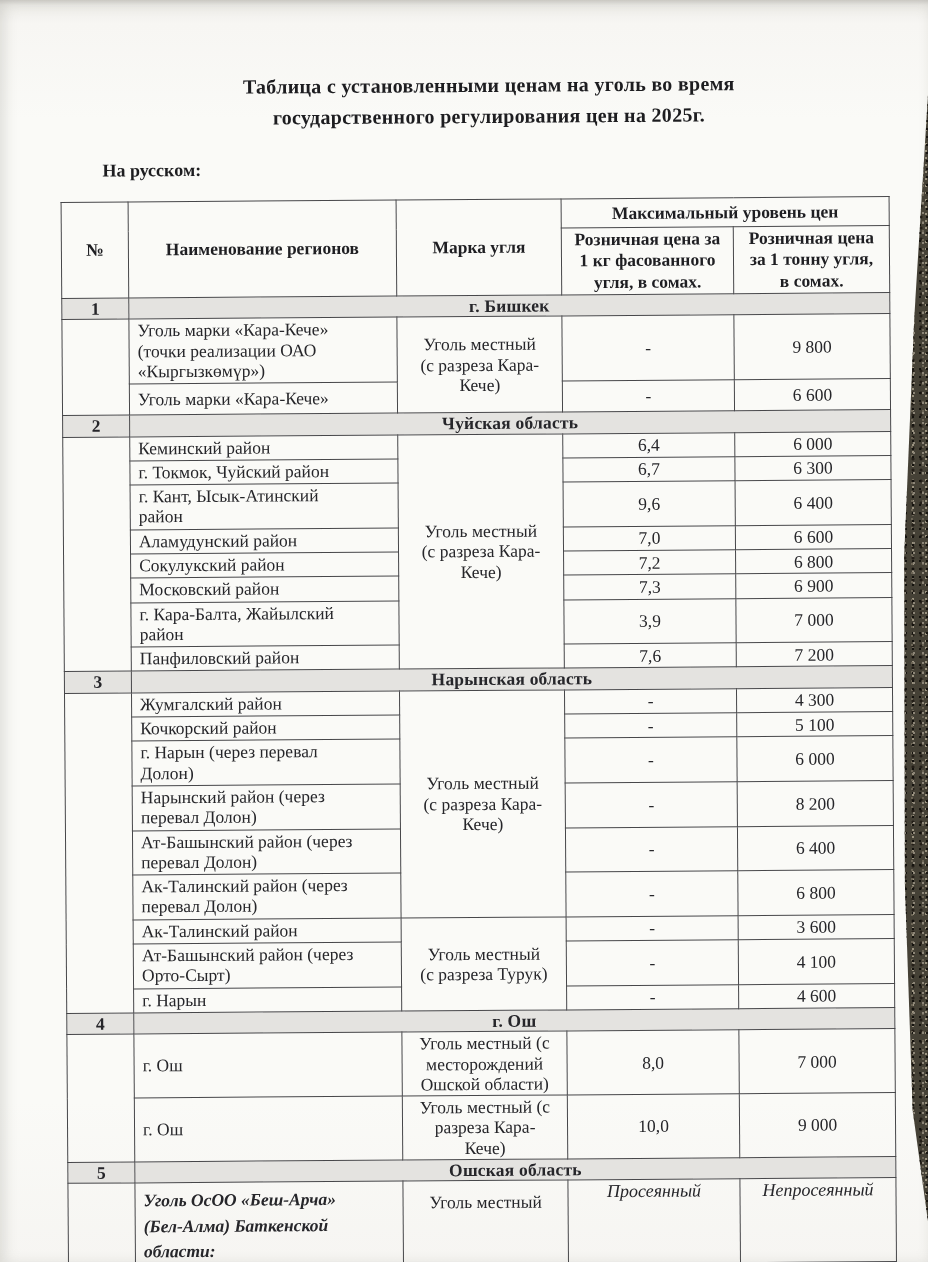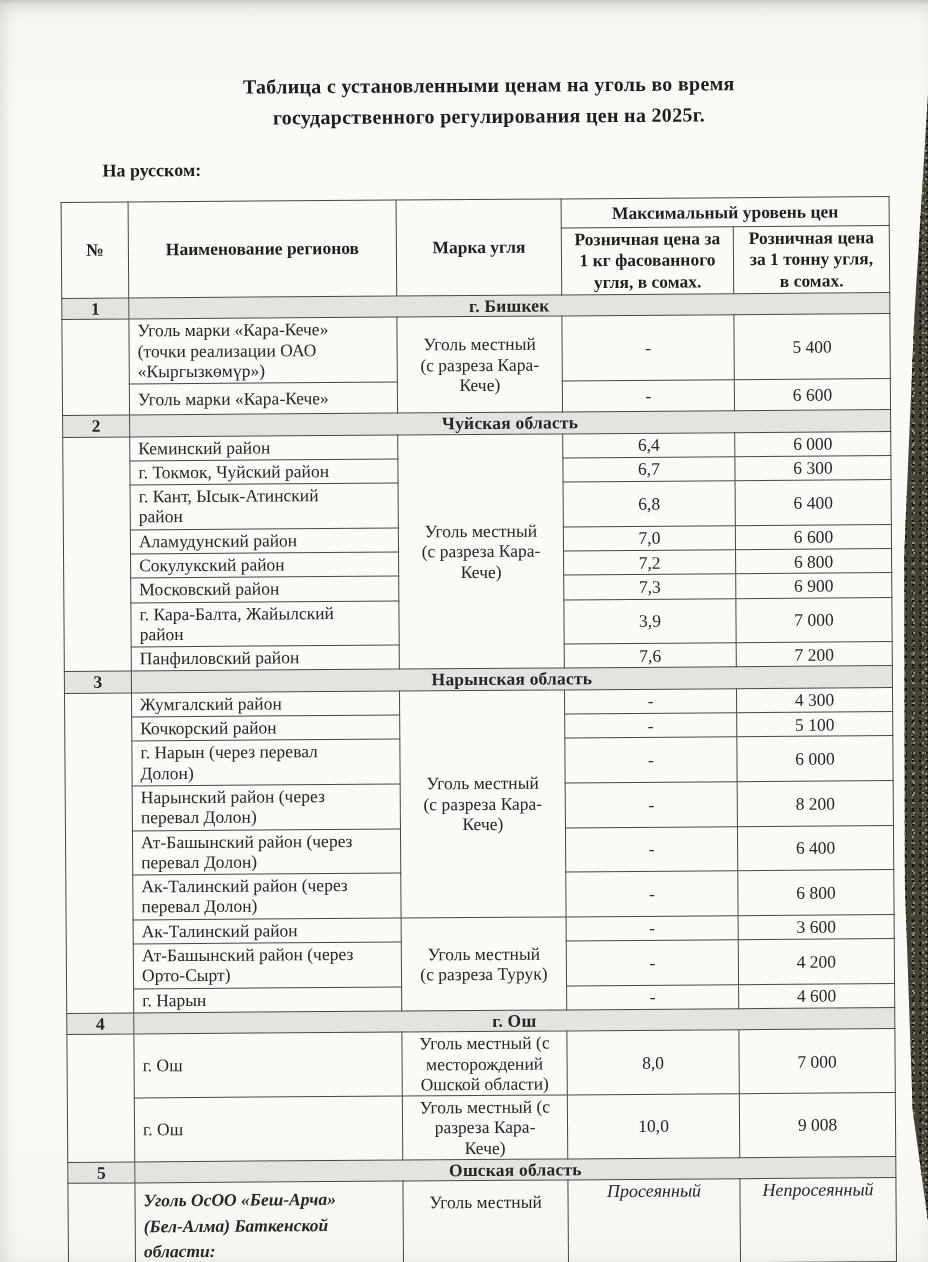--- a/index.html
+++ b/index.html
@@ -115,21 +115,21 @@
     </tr>
     <tr>
       <td class="numcol" rowspan="2"></td>
       <td class="region">Уголь марки «Кара-Кече»
 (точки реализации ОАО
 «Кыргызкөмүр»)</td>
       <td class="brand" rowspan="2">Уголь местный
 (с разреза Кара-
 Кече)</td>
       <td class="kg">-</td>
-      <td class="ton">5 400</td>
+      <td class="ton">9 800</td>
     </tr>
     <tr class="r27">
       <td class="region">Уголь марки «Кара-Кече»</td>
       <td class="kg">-</td>
       <td class="ton">6 600</td>
     </tr>
 
     <tr class="band">
       <td class="band-num">2</td>
       <td colspan="4" class="band-title">Чуйская область</td>
@@ -144,21 +144,21 @@
       <td class="ton">6 000</td>
     </tr>
     <tr>
       <td class="region">г. Токмок, Чуйский район</td>
       <td class="kg">6,7</td>
       <td class="ton">6 300</td>
     </tr>
     <tr>
       <td class="region">г. Кант, Ысык-Атинский
 район</td>
-      <td class="kg">6,8</td>
+      <td class="kg">9,6</td>
       <td class="ton">6 400</td>
     </tr>
     <tr>
       <td class="region">Аламудунский район</td>
       <td class="kg">7,0</td>
       <td class="ton">6 600</td>
     </tr>
     <tr>
       <td class="region">Сокулукский район</td>
       <td class="kg">7,2</td>
@@ -227,21 +227,21 @@
       <td class="region">Ак-Талинский район</td>
       <td class="brand" rowspan="3">Уголь местный
 (с разреза Турук)</td>
       <td class="kg">-</td>
       <td class="ton">3 600</td>
     </tr>
     <tr>
       <td class="region">Ат-Башынский район (через
 Орто-Сырт)</td>
       <td class="kg">-</td>
-      <td class="ton">4 200</td>
+      <td class="ton">4 100</td>
     </tr>
     <tr>
       <td class="region">г. Нарын</td>
       <td class="kg">-</td>
       <td class="ton">4 600</td>
     </tr>
 
     <tr class="band">
       <td class="band-num">4</td>
       <td colspan="4" class="band-title">г. Ош</td>
@@ -254,21 +254,21 @@
 Ошской области)</td>
       <td class="kg">8,0</td>
       <td class="ton">7 000</td>
     </tr>
     <tr>
       <td class="region">г. Ош</td>
       <td class="brand">Уголь местный (с
 разреза Кара-
 Кече)</td>
       <td class="kg">10,0</td>
-      <td class="ton">9 008</td>
+      <td class="ton">9 000</td>
     </tr>
 
     <tr class="band">
       <td class="band-num">5</td>
       <td colspan="4" class="band-title">Ошская область</td>
     </tr>
     <tr class="last">
       <td class="numcol no-bottom"></td>
       <td class="region s5-region">Уголь ОсОО «Беш-Арча»
 (Бел-Алма) Баткенской

